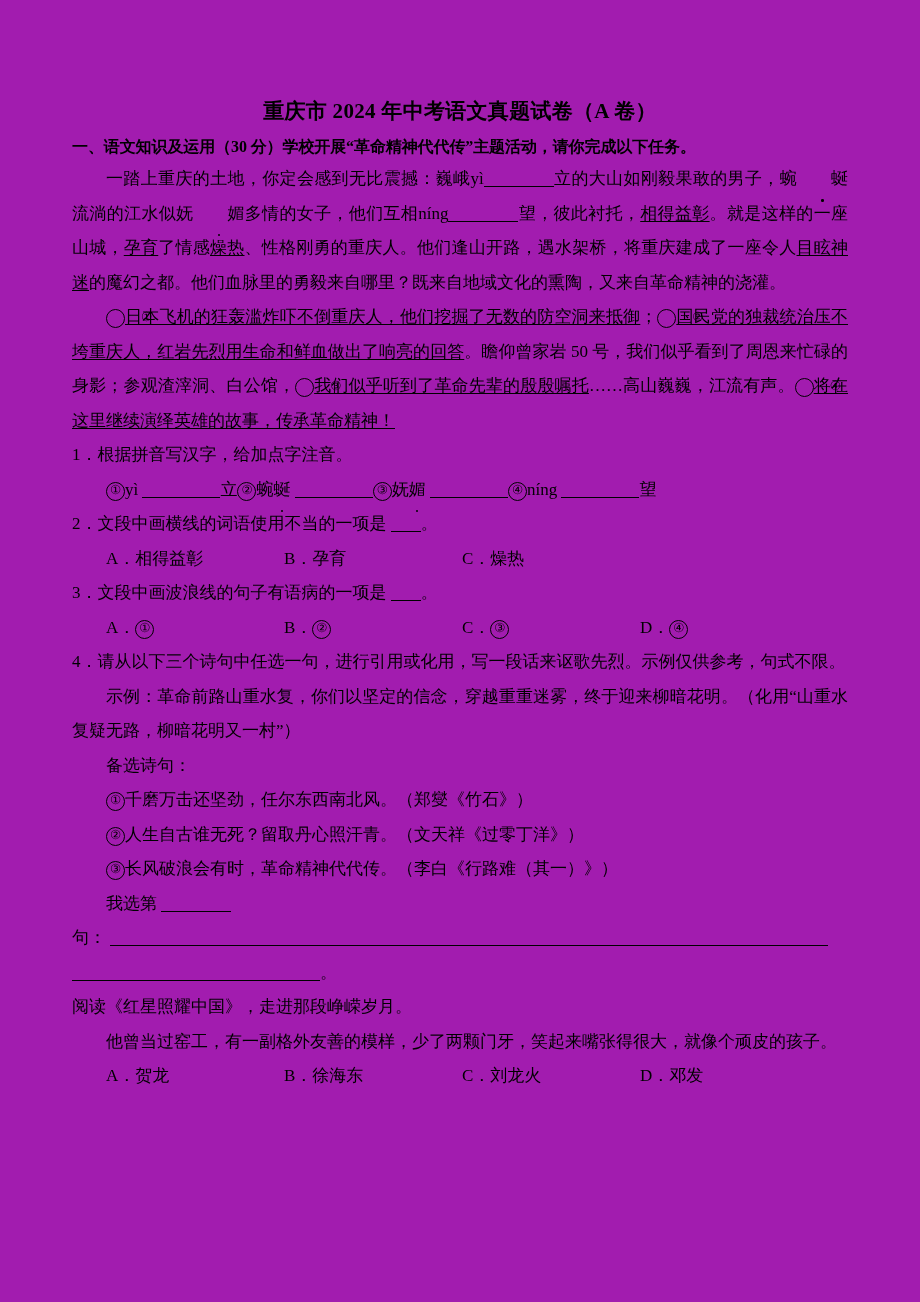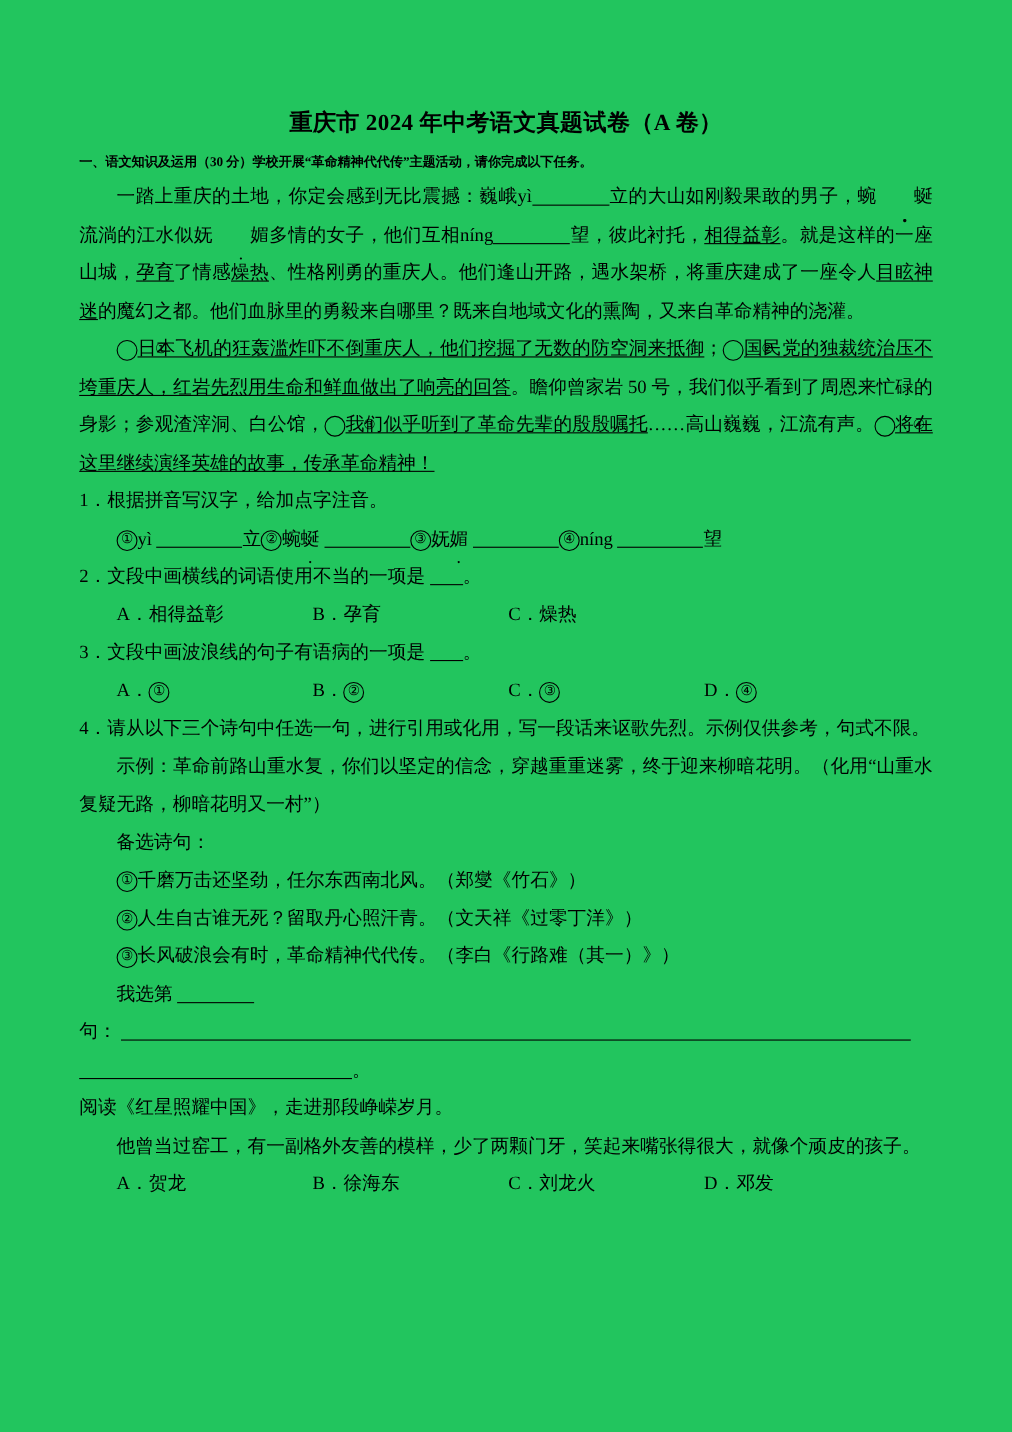--- a/index.html
+++ b/index.html
@@ -12,33 +12,33 @@
     height: 1302px;
     font-family: "Liberation Serif", "DejaVu Serif", serif;
     color: #000000;
     overflow: hidden;
   }
   .page {
     box-sizing: border-box;
     width: 920px;
     height: 1302px;
     padding: 96px 72px 16px 72px;
-    background: #22c55e;
+    background: #a21caf;
   }
   .doc-title {
     text-align: center;
     font-weight: bold;
     font-size: 21px;
     line-height: 30px;
     letter-spacing: 0.3px;
     margin: 0 0 6px 0;
   }
   .section-heading {
     font-weight: bold;
-    font-size: 12px;
+    font-size: 16px;
     line-height: 30px;
     margin: 0;
     letter-spacing: -0.1px;
   }
   .ptext {
     font-size: 17px;
     line-height: 34.5px;
     margin: 0;
     text-align: justify;
     text-justify: inter-ideograph;

